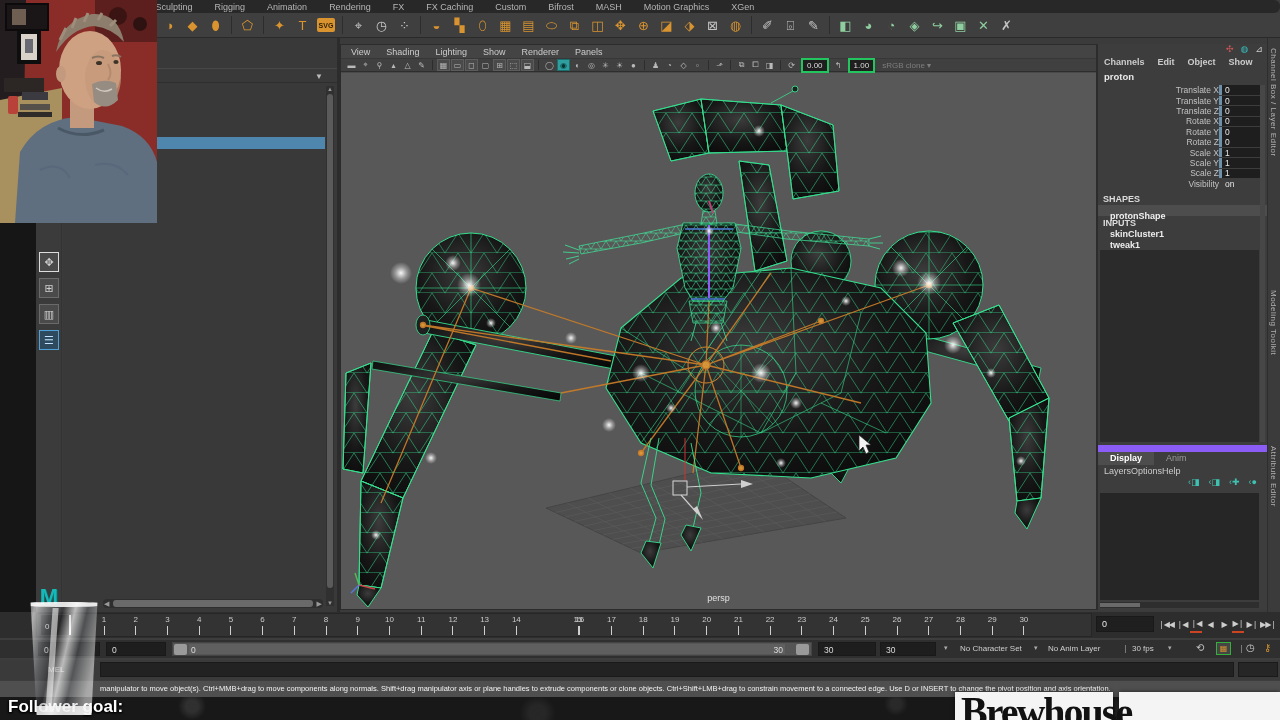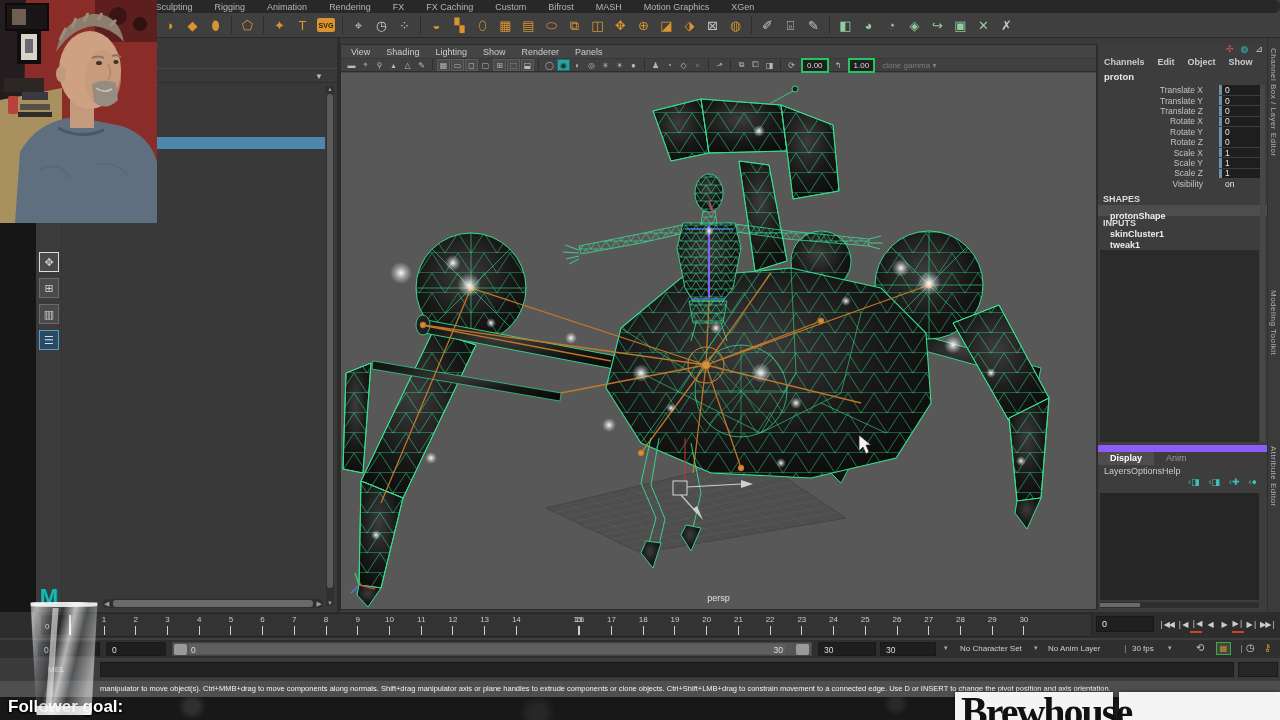--- a/index.html
+++ b/index.html
@@ -56,21 +56,21 @@
   #persp-label{position:absolute;bottom:6px;left:0;width:100%;text-align:center;font-size:9px;color:#e0e0e0;}
 
   
   #right-panel{position:absolute;left:1097px;top:6px;width:170px;height:566px;background:#3d3d3d;border-left:1px solid #2c2c2c;}
   #cb-top-icons{position:absolute;right:4px;top:0px;display:flex;gap:7px;font-size:9px;}
   #cb-menus{position:absolute;left:6px;top:13px;display:flex;gap:13px;font-weight:bold;}
   #cb-menus span{font-size:9px;color:#ccc;}
   #cb-object{position:absolute;left:6px;top:27px;font-size:9.5px;font-weight:bold;color:#e8e8e8;}
   #cb-rows{position:absolute;left:0;top:41px;width:100%;}
   .ch-row{display:flex;height:10.4px;align-items:center;justify-content:flex-end;padding-right:6px;}
-  .ch-row .lbl{font-size:8.5px;color:#c2c2c2;margin-right:16px;}
+  .ch-row .lbl{font-size:8.5px;color:#c2c2c2;margin-right:0;}
   .ch-row .valbox{width:42px;height:9.5px;background:#1e1e1e;display:flex;align-items:center;}
   .ch-row .valbox .bar{width:3px;height:100%;background:#6d90ab;margin-right:3px;}
   .ch-row .valbox .val{font-size:8.5px;color:#e6e6e6;}
   .ch-row .valplain{width:42px;font-size:8.5px;color:#e6e6e6;padding-left:6px;}
   .cb-h{position:absolute;left:5px;font-size:9px;font-weight:bold;color:#dcdcdc;}
   #cb-shape-row{position:absolute;left:0;width:100%;height:11px;background:#4d4d4d;}
   #cb-shape-row span{font-size:9px;font-weight:bold;color:#f0f0f0;margin-left:12px;}
   .cb-input-item{font-size:9px;font-weight:bold;color:#ededed;margin-left:12px;height:11px;}
   #cb-dark{position:absolute;left:2px;right:8px;top:206px;height:192px;background:#2b2b2b;}
   #cb-right-scroll{position:absolute;right:2px;top:41px;width:5px;height:357px;background:#474747;}
@@ -287,21 +287,21 @@
           <span class="vpi">⬏</span>
           <span class="vpsep"></span>
           <span class="vpi">⧉</span>
           <span class="vpi">⧠</span>
           <span class="vpi">◨</span>
           <span class="vpsep"></span>
           <span class="vpi">⟳</span>
           <span class="vp-field">0.00</span>
           <span class="vpi">↰</span>
           <span class="vp-field">1.00</span>
-          <span class="vp-cspace">clone gamma   ▾</span>
+          <span class="vp-cspace">sRGB clone   ▾</span>
         </div>
       <div id="vp-view">
         <svg id="scene" width="757" height="540" viewBox="0 0 757 540">
           <defs>
             <radialGradient id="gb" cx="45%" cy="38%" r="75%">
               <stop offset="0%" stop-color="#3c3c3c"></stop>
                 <stop offset="55%" stop-color="#171717"></stop>
                 <stop offset="100%" stop-color="#090909"></stop>
             </radialGradient>
             <radialGradient id="gl">

